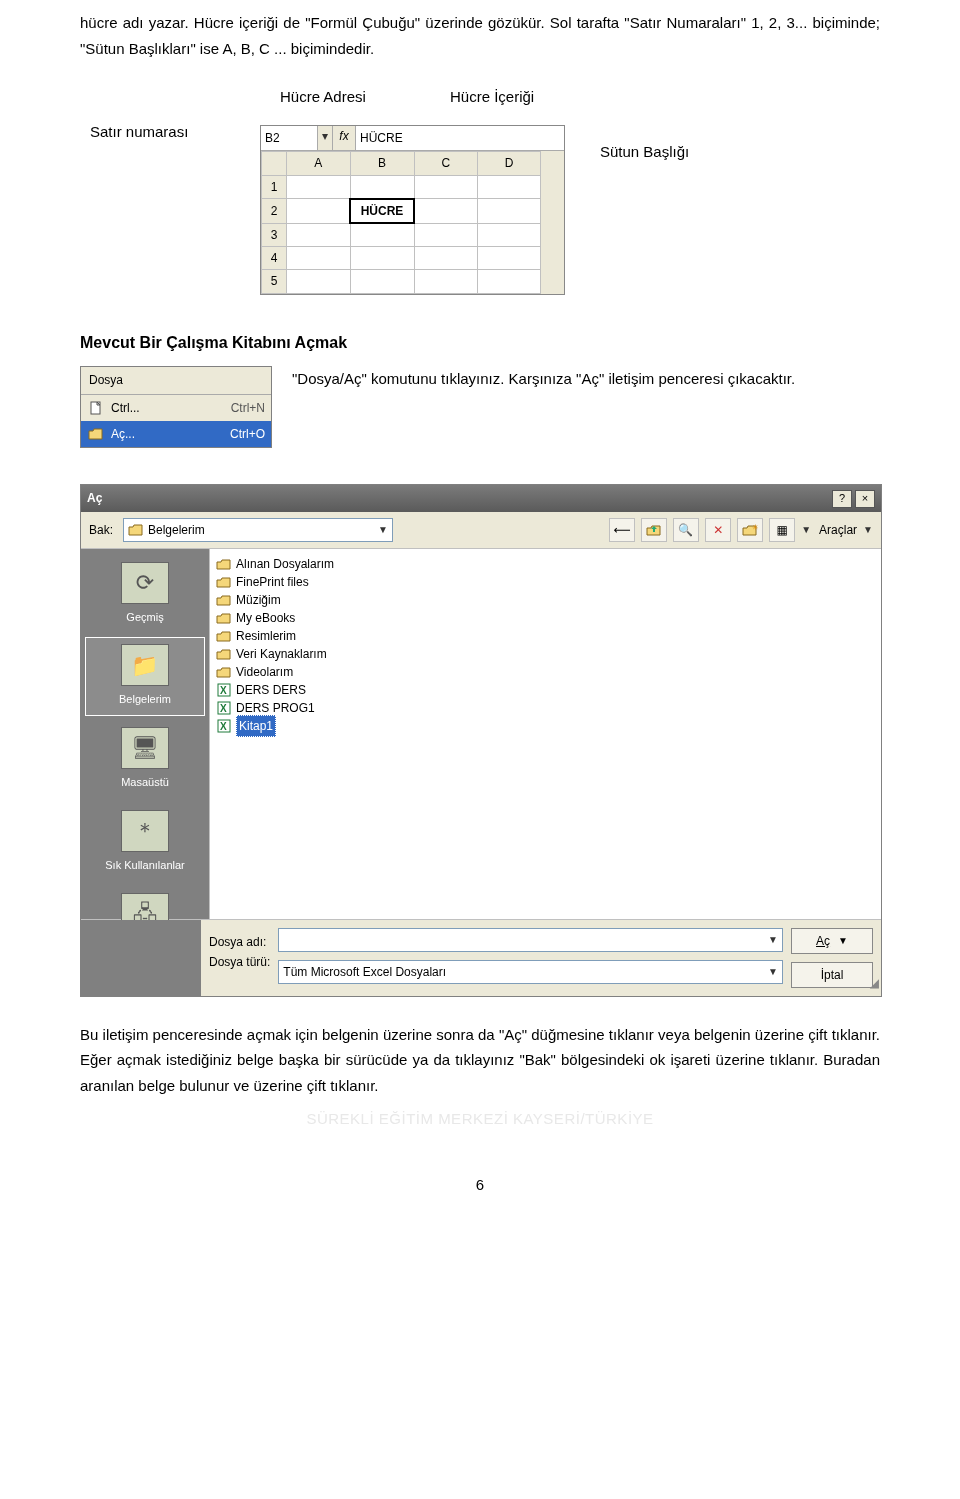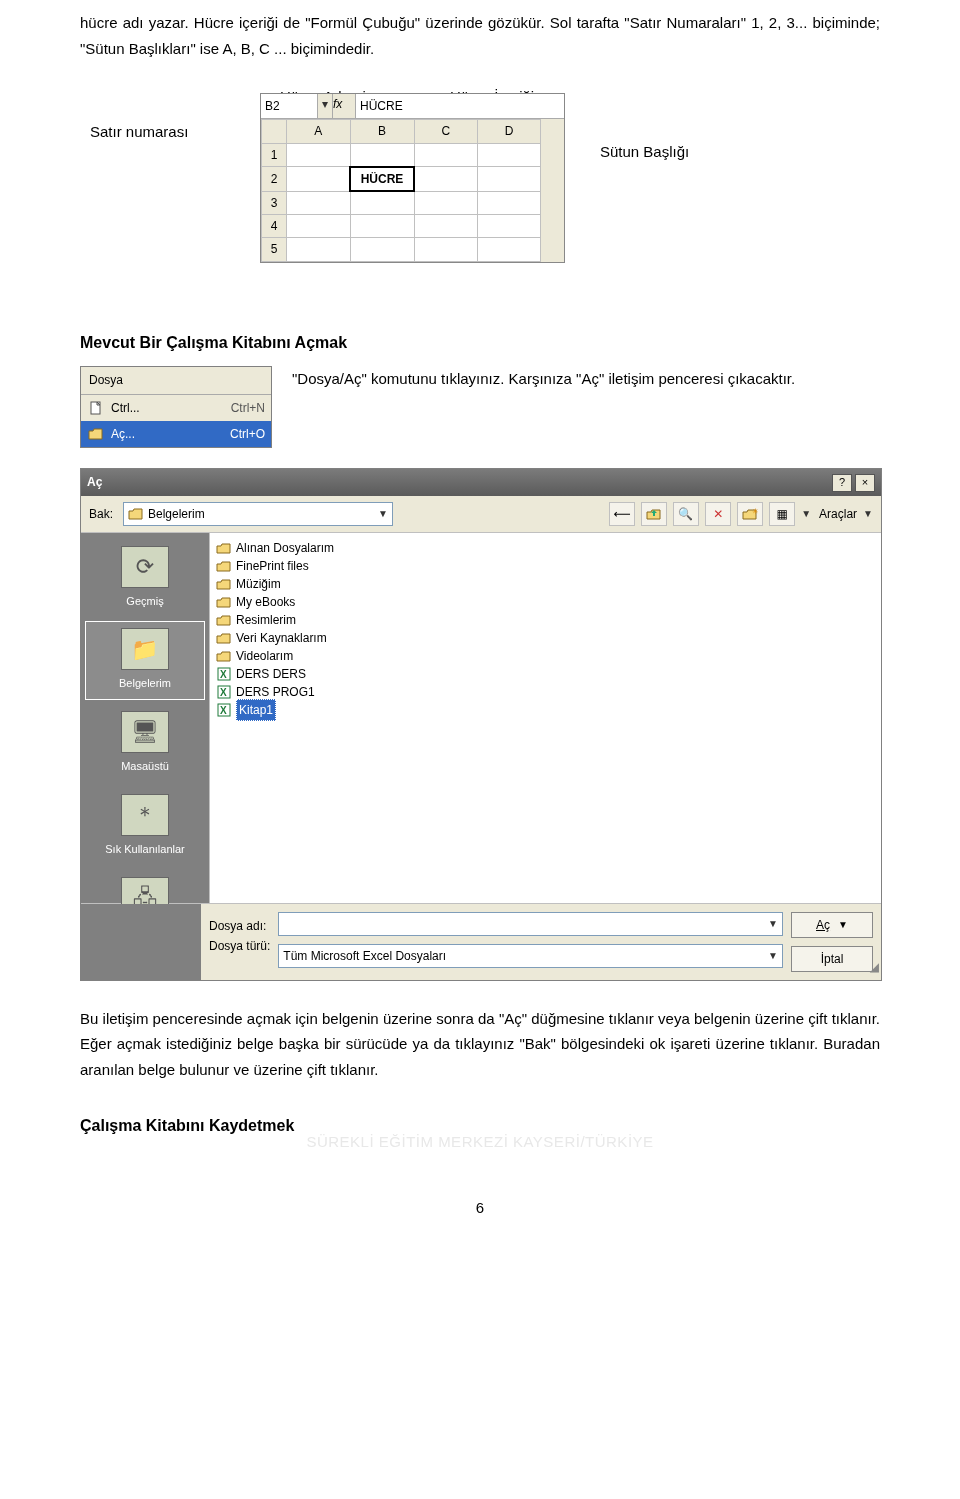--- a/index.html
+++ b/index.html
@@ -24,47 +24,47 @@
     margin-bottom: 30px;
   }
   .label-row .satir-label { position:absolute; left:10px; top:40px; }
   .label-row .hadr-label { position:absolute; left:200px; top:5px; }
   .label-row .hicer-label { position:absolute; left:370px; top:5px; }
   .label-row .sutun-label { position:absolute; left:520px; top:60px; }
 
   
   .excel-mini {
     position:absolute;
-    left:180px; top:14px;
+    left:180px; top:46px;
     border:1px solid #888;
     background:#ece9d8;
     font-family: Tahoma, Arial, sans-serif;
     font-size:12px;
   }
   .excel-mini .fbar { display:flex; border-bottom:1px solid #aaa; }
   .excel-mini .namebox { width:48px; padding:2px 4px; background:#fff; border-right:1px solid #aaa; }
   .excel-mini .dd { width:14px; text-align:center; border-right:1px solid #aaa; color:#333; }
-  .excel-mini .fx { width:22px; text-align:left; font-style:italic; border-right:1px solid #aaa; }
+  .excel-mini .fx { width:22px; text-align:center; font-style:italic; border-right:1px solid #aaa; }
   .excel-mini .fval { width:200px; padding:2px 4px; background:#fff; }
   .excel-mini table { border-collapse:collapse; }
   .excel-mini th, .excel-mini td {
     border:1px solid #c0c0c0;
     width:60px; height:18px;
     text-align:center;
     background:#fff;
     font-weight:normal;
   }
   .excel-mini th { background:#ece9d8; }
   .excel-mini th.rowh { width:22px; }
   .excel-mini td.active { border:2px solid #000; font-weight:bold; }
 
   h3.section { font-weight:bold; font-size:16px; margin:30px 0 10px 0; }
 
   
-  .dosya-row { display:flex; align-items:flex-start; gap:20px; margin-bottom:20px; }
+  .dosya-row { display:flex; align-items:flex-start; gap:20px; margin-bottom:36px; }
   .dosya-menu {
     width:190px;
     border:1px solid #808080;
     background:#ece9d8;
     font-family:Tahoma, Arial, sans-serif;
     font-size:12px;
   }
   .dosya-menu .title { padding:3px 8px; background:#ece9d8; border-bottom:1px solid #aaa; }
   .dosya-menu .item { display:flex; align-items:center; padding:3px 6px; }
   .dosya-menu .item.sel { background:#316ac5; color:#fff; }
@@ -481,18 +481,17 @@
         <div class="btn">
           <span>İptal</span>
         </div>
       </div>
     </div>
     <span class="resize">◢</span>
   </div>
 
   <p>Bu iletişim penceresinde açmak için belgenin üzerine sonra da "Aç" düğmesine tıklanır veya belgenin üzerine çift tıklanır. Eğer açmak istediğiniz belge başka bir sürücüde ya da tıklayınız "Bak" bölgesindeki ok işareti üzerine tıklanır. Buradan aranılan belge bulunur ve üzerine çift tıklanır.</p>
 
-  <h3 class="section" style="margin-bottom:0">Çalışma Kitabını Kaydetmek</h3>
   <div class="footer-wm">SÜREKLİ EĞİTİM MERKEZİ KAYSERİ/TÜRKİYE</div>
 
   <div class="page-num">6</div>
 
 </div>
 
 </body></html>

